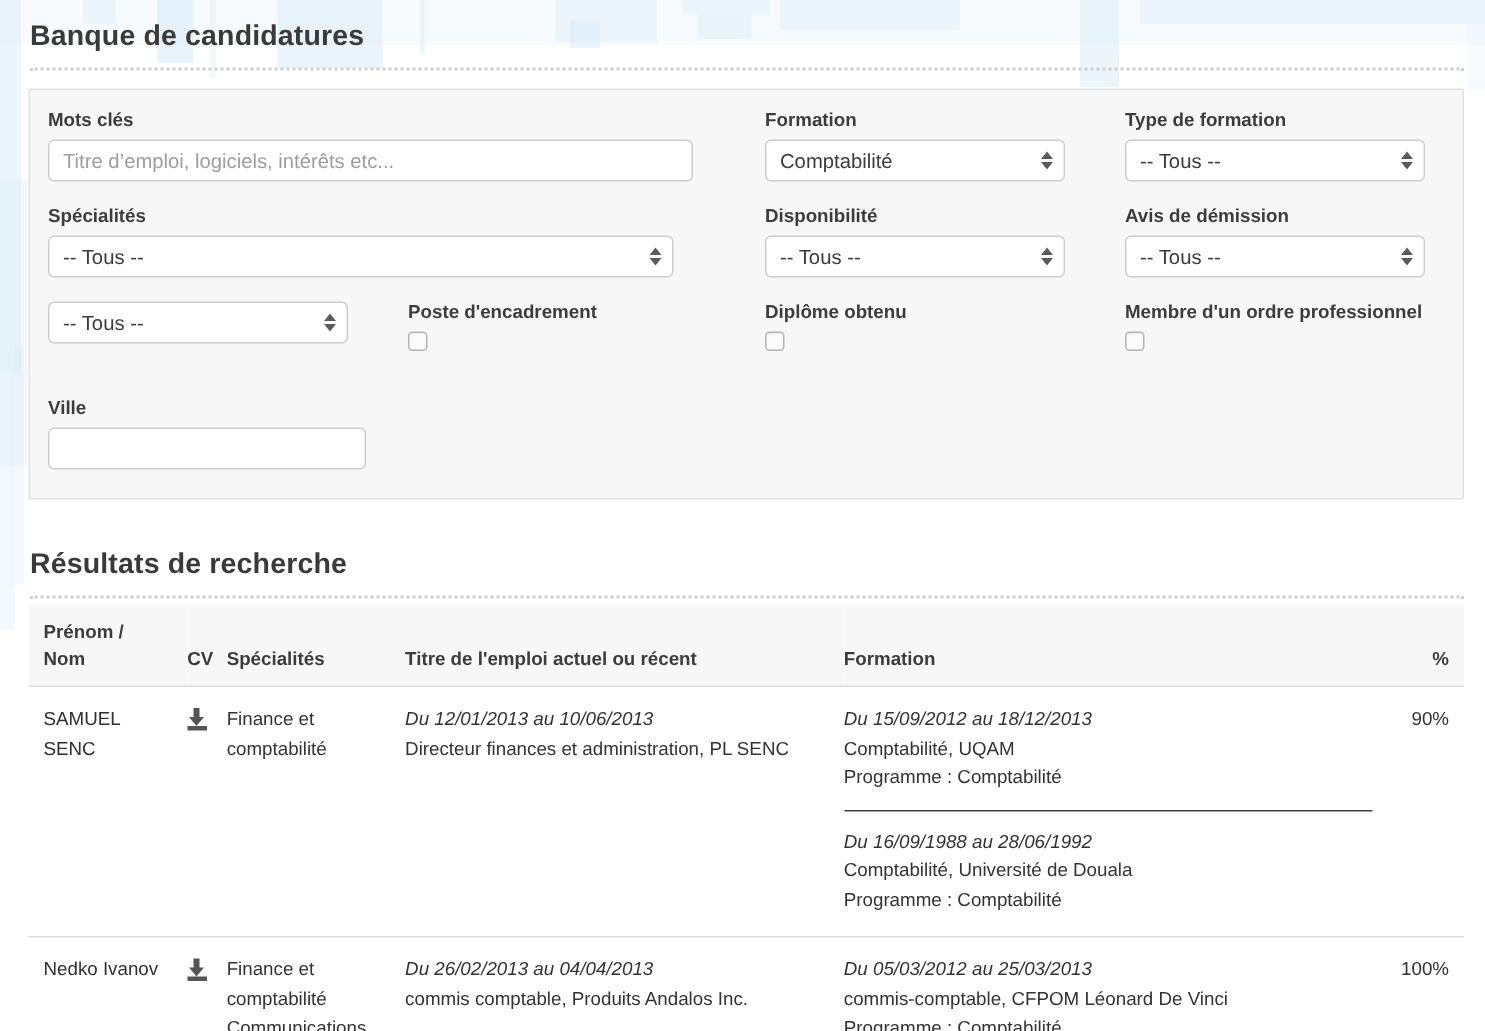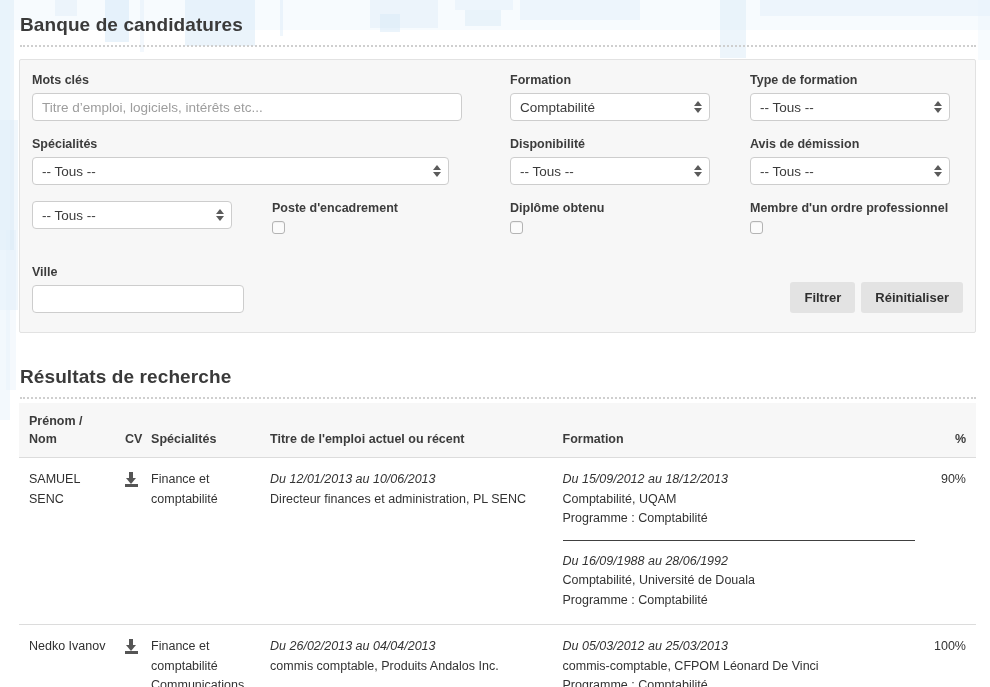--- a/index.html
+++ b/index.html
@@ -316,24 +316,20 @@
     <div style="position:absolute; left:730px; top:141px; width:250px;">
       <div class="field-label">Membre d'un ordre professionnel</div>
       <span class="cbox"></span>
     </div>
 
     <div style="position:absolute; left:12px; top:205px; width:212px;">
       <div class="field-label">Ville</div>
       <input class="text-input" type="text" placeholder="" style="">
     </div>
 
-    <div style="position:absolute; right:12px; top:222px; display:flex; gap:6px;">
-      <button class="btn">Filtrer</button>
-      <button class="btn">Réinitialiser</button>
-    </div>
   </div>
 
   <div id="results-title">
     <div class="section-title">Résultats de recherche</div>
     <div class="dotted-rule"></div>
   </div>
 
   <table id="results-table">
     <thead>
       <tr>

